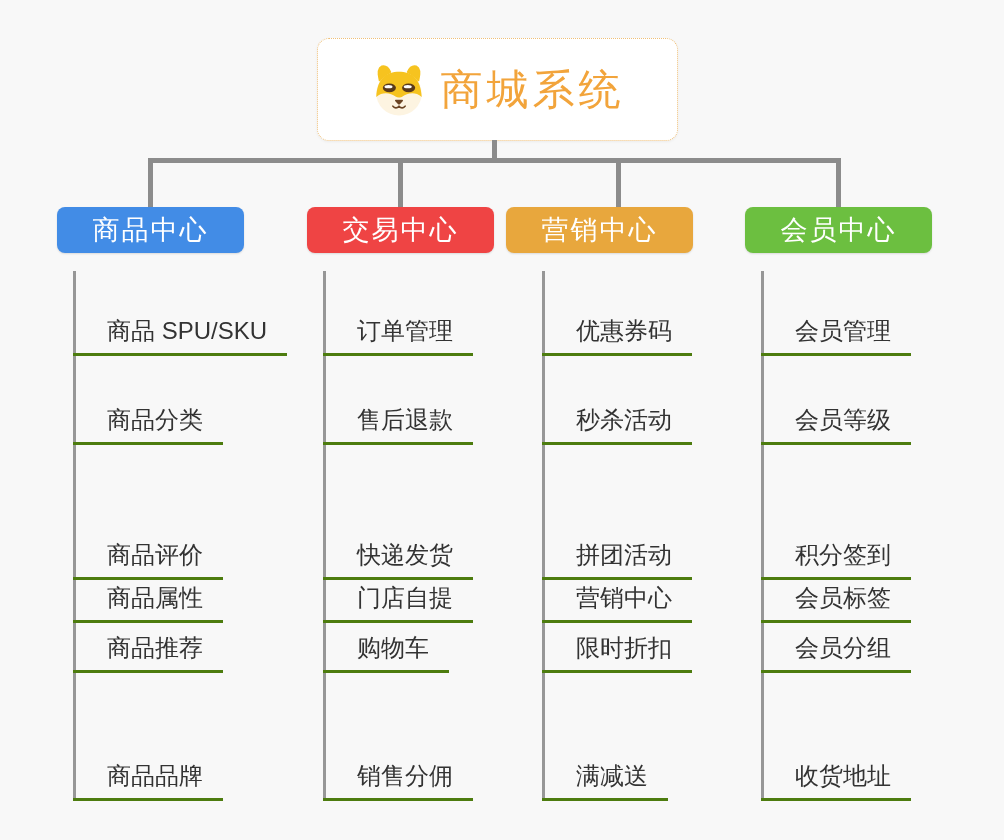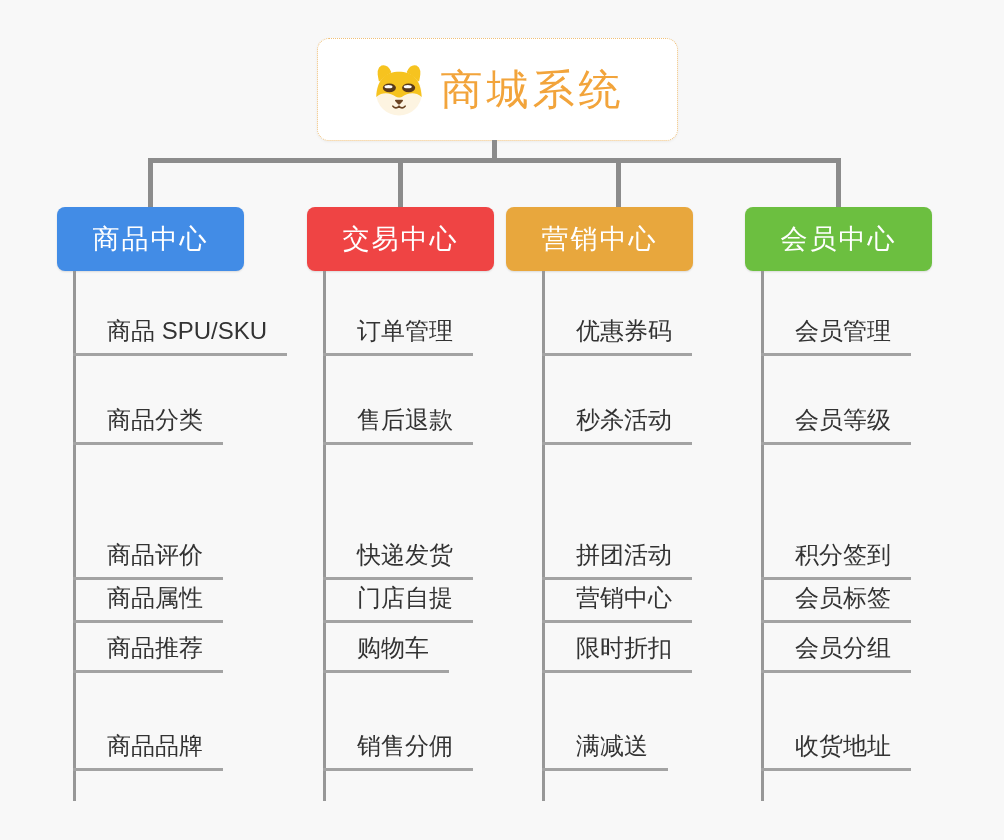--- a/index.html
+++ b/index.html
@@ -33,49 +33,49 @@
 
   
   .line{position:absolute;background:#8c8c8c;}
   .stub-root{left:492px;top:140px;width:5px;height:20px;}
   .bus{left:148px;top:158px;width:693px;height:5px;}
   .drop{top:160px;width:5px;height:47px;}
   .drop-0{left:148px;} .drop-1{left:398px;} .drop-2{left:616px;} .drop-3{left:836px;}
 
   
   .branch{
-    position:absolute;top:207px;width:187px;height:64px;
+    position:absolute;top:207px;width:187px;height:46px;
     border-radius:8px;
     display:flex;align-items:center;justify-content:center;
     color:#ffffff;font-size:27px;letter-spacing:2px;
     box-shadow:0 1px 2px rgba(0,0,0,0.12);
     white-space:nowrap;
   }
   .branch-0{left:57px;} .branch-1{left:307px;} .branch-2{left:506px;} .branch-3{left:745px;}
 
   
   .col{position:absolute;top:0;height:840px;}
   .col-0{left:73px;} .col-1{left:323px;} .col-2{left:542px;} .col-3{left:761px;}
   .trunk{
     position:absolute;left:0;top:271px;width:3px;height:530px;
     background:#979797;
   }
   .leaf{
     position:absolute;left:0;
     height:36px;
     display:flex;align-items:flex-end;
     padding:0 20px 0 34px;
-    border-bottom:3px solid #a3a3a3;
+    border-bottom:3px solid #4d7c0f;
     font-size:24px;color:#333333;
     white-space:nowrap;
     box-sizing:content-box;
   }
   .leaf > span{padding-bottom:6px;display:block;}
   .leaf-0{top:317px;} .leaf-1{top:406px;} .leaf-2{top:495px;margin-top:46px;}
-  .leaf-3{top:584px;} .leaf-4{top:634px;} .leaf-5{top:732px;}
+  .leaf-3{top:584px;} .leaf-4{top:634px;} .leaf-5{top:762px;}
 </style>
 </head>
 <body>
 
 <div class="canvas">
 
   <div class="root">
     <span class="dog">
       <svg viewBox="0 0 64 64" width="56" height="56" aria-hidden="true">
         <path d="M9,22 Q5,7 12,4 Q19,2 23,11 L20,22 Z" fill="#f6c31f"></path>

